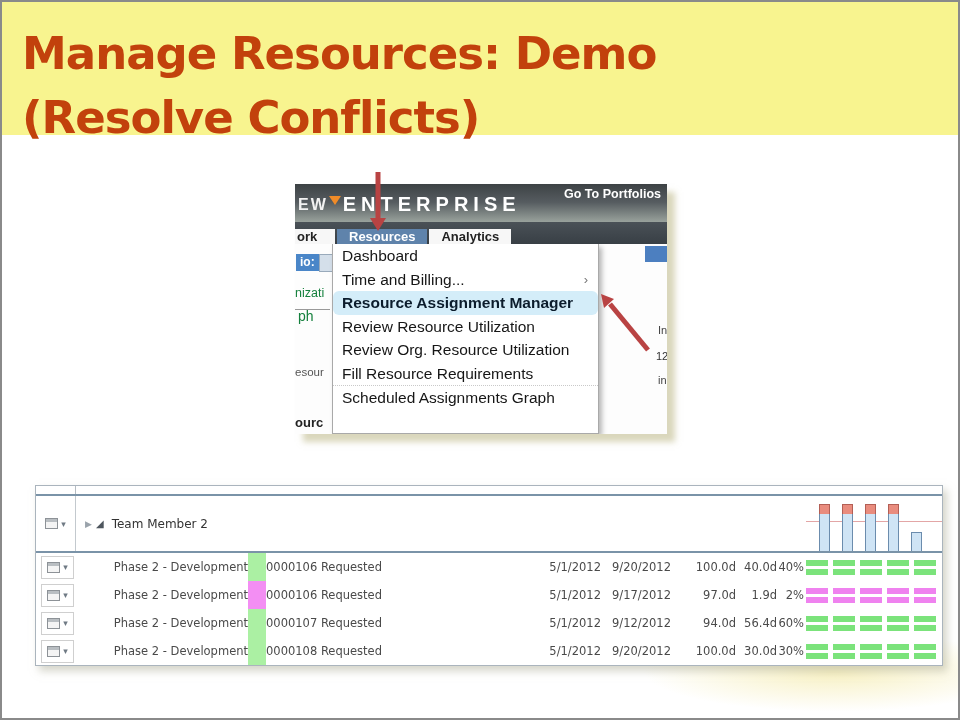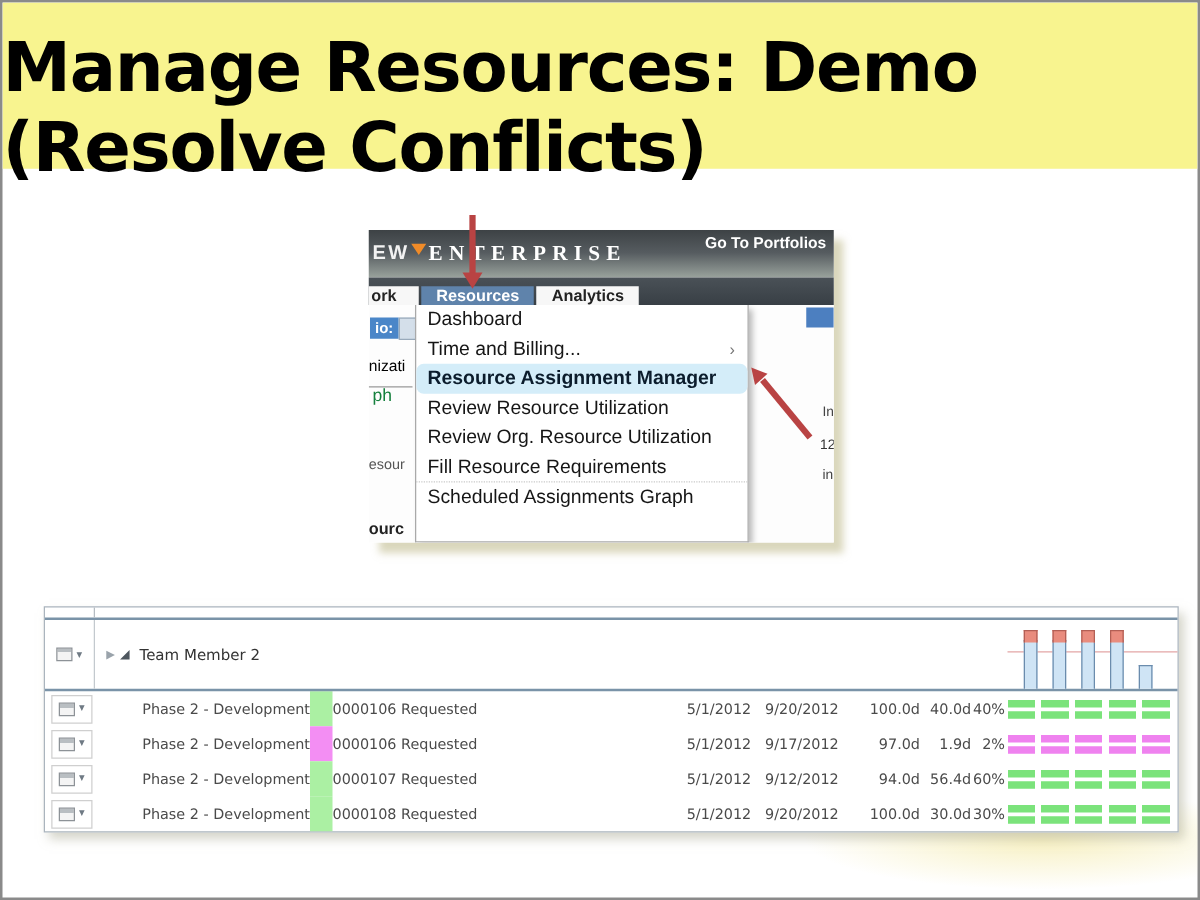--- a/index.html
+++ b/index.html
@@ -2,51 +2,51 @@
 <html><head>
 <meta charset="utf-8">
 <style>
   html,body{margin:0;padding:0;background:#fff;}
   .slide{position:relative;width:960px;height:720px;box-sizing:border-box;
          border:2px solid #8a8a8a;background:#ffffff;overflow:hidden;
          font-family:"Liberation Sans",sans-serif;}
 
   
   .banner{position:absolute;left:0;top:0;width:956px;height:133px;background:#f8f48f;}
-  .title{position:absolute;left:0;top:20px;z-index:5;
-         font-family:"DejaVu Sans",sans-serif;font-weight:800;font-size:55px;
-         line-height:64px;color:#000000;letter-spacing:-1px;white-space:nowrap;}
+  .title{position:absolute;left:20px;top:20px;z-index:5;
+         font-family:"DejaVu Sans",sans-serif;font-weight:800;font-size:45px;
+         line-height:64px;color:#c2410c;letter-spacing:-1px;white-space:nowrap;}
 
   
   .shot{position:absolute;left:293px;top:182px;width:372px;height:250px;z-index:10;
         background:#fff;box-shadow:8px 8px 6px rgba(182,176,122,0.5);}
   .shot-header{position:relative;height:38px;
         background:linear-gradient(#3d4245 0%,#565c60 48%,#99a29c 100%);text-align:center;}
   .logo{position:absolute;left:3px;top:9px;display:flex;align-items:center;color:#f2f2f2;}
   .logo-ew{font-size:16px;font-weight:bold;letter-spacing:2px;}
   .logo-tri{width:0;height:0;border-left:6px solid transparent;border-right:6px solid transparent;
         border-top:9px solid #f08b28;margin:0 2px 8px 1px;}
-  .logo-main{font-size:17px;font-weight:600;letter-spacing:5px;color:#fff;font-family:Liberation Serif, serif;}
+  .logo-main{font-size:20px;font-weight:600;letter-spacing:5px;color:#fff;}
   .portfolios{position:absolute;right:6px;top:3px;font-size:12.5px;font-weight:bold;color:#fff;
         text-decoration:none;cursor:pointer;}
   .tabbar{position:relative;height:22px;background:linear-gradient(#4a5157,#383f45);
         display:flex;align-items:flex-end;}
   .tab{display:flex;align-items:center;padding:0 12px;font-size:13px;font-weight:bold;
         background:#f7f7f7;color:#222;margin-right:2px;cursor:pointer;}
   .tab-cut{width:34px;padding:0 4px 0 2px;justify-content:flex-start;overflow:hidden;}
   .tab-active{background:#5f83ab;color:#fff;}
   .shot-body{position:relative;height:190px;background:#fdfdfd;overflow:hidden;}
 
   
   .frag{position:absolute;color:#333;font-size:12px;white-space:nowrap;}
   .frag-io{left:1px;top:10px;background:#4a86c8;color:#fff;font-weight:bold;
         padding:1px 4px 2px 4px;font-size:12px;}
   .frag-iobox{position:absolute;left:24px;top:10px;width:13px;height:16px;
         background:#d4dfea;border:1px solid #9ab;}
-  .frag-nizati{left:0;top:42px;font-size:12.5px;color:#000000;text-align:right;}
+  .frag-nizati{left:0;top:42px;font-size:12.5px;color:#15803d;text-align:right;}
   .frag-phline{position:absolute;left:0;top:65px;width:35px;border-top:1px solid #999;}
   .frag-ph{left:3px;top:64px;font-size:14px;color:#15803d;}
   .frag-esour{left:0;top:122px;font-size:11.5px;color:#555;}
   .frag-ourc{left:0;top:171px;font-size:13px;font-weight:bold;color:#222;}
   .frag-blue{position:absolute;right:0;top:2px;width:22px;height:16px;background:#4c7fc0;}
   .frag-r1{left:363px;top:80px;font-size:11px;color:#444;}
   .frag-r2{left:361px;top:106px;font-size:11px;color:#333;}
   .frag-r3{left:363px;top:130px;font-size:11px;color:#444;}
 
   

